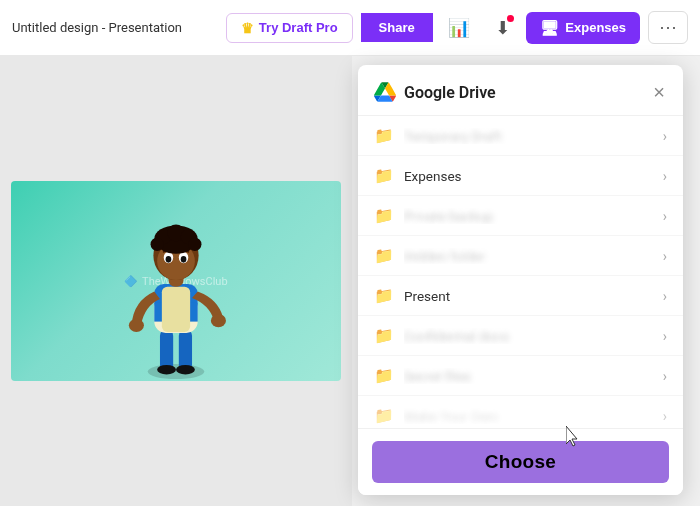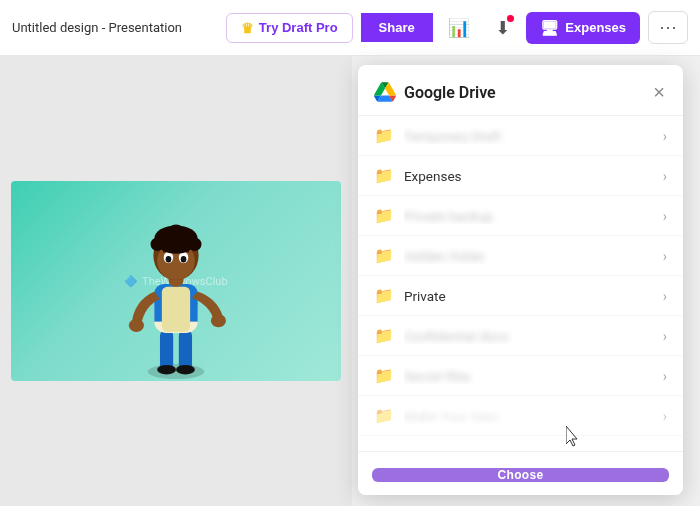--- a/index.html
+++ b/index.html
@@ -271,24 +271,24 @@
       flex-shrink: 0;
       background: #fff;
       border-top: 1px solid #f0f0f0;
     }
 
     .choose-btn {
       width: 100%;
       background: #9b6fdf;
       border: none;
       border-radius: 6px;
-      padding: 0;
-      font-size: 12px;
+      padding: 10px;
+      font-size: 19px;
       font-weight: 600;
-      color: #ffffff;
+      color: #000000;
       cursor: pointer;
       letter-spacing: 0.3px;
     }
 
     
     .cursor {
       position: absolute;
       bottom: 58px;
       right: 118px;
       width: 16px;
@@ -425,21 +425,21 @@
       </div>
 
       <div class="folder-item">
         <span class="folder-icon">📁</span>
         <span class="folder-name blurred">Hidden folder</span>
         <span class="chevron-right">›</span>
       </div>
 
       <div class="folder-item">
         <span class="folder-icon">📁</span>
-        <span class="folder-name">Private</span>
+        <span class="folder-name">Present</span>
         <span class="chevron-right">›</span>
       </div>
 
       <div class="folder-item">
         <span class="folder-icon">📁</span>
         <span class="folder-name blurred">Confidential docs</span>
         <span class="chevron-right">›</span>
       </div>
 
       <div class="folder-item">

